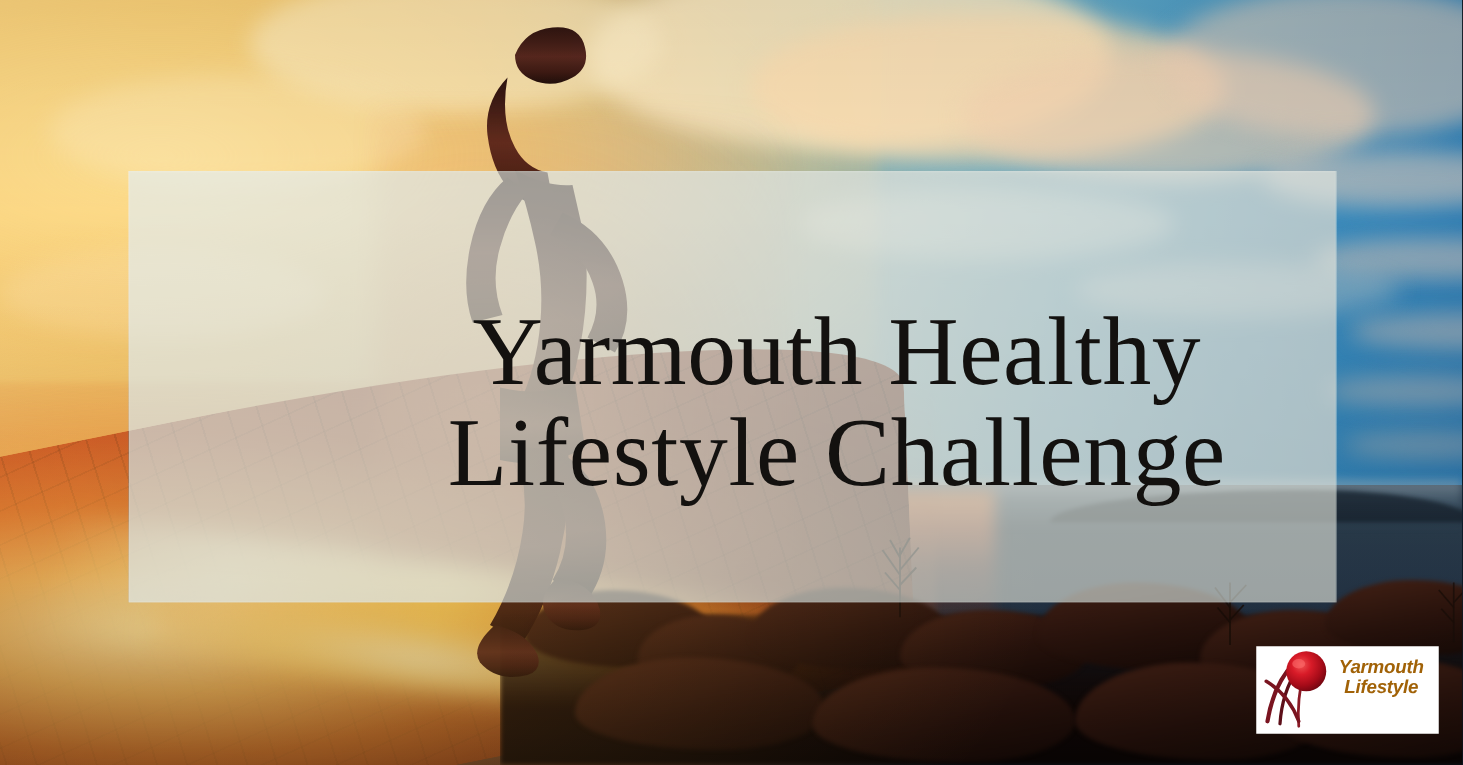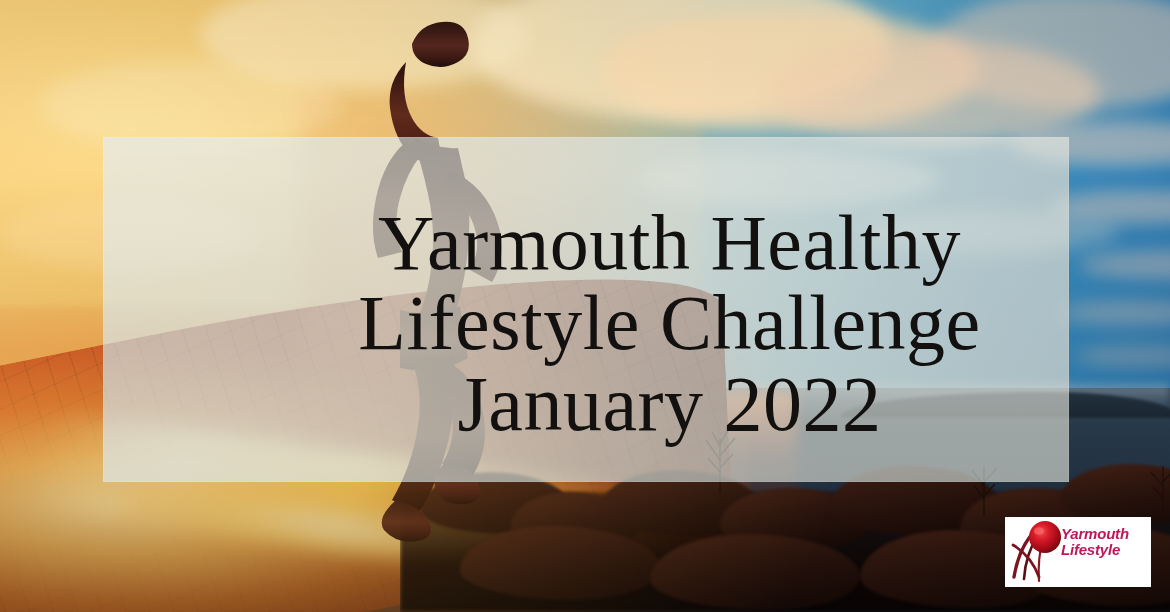--- a/index.html
+++ b/index.html
@@ -290,26 +290,27 @@
     height: 70px;
     background: #ffffff;
     overflow: hidden;
   }
   .logo-svg { display: block; width: 146px; height: 70px; }
   .logo-text {
     position: absolute;
     left: 56px;
     top: 9px;
     width: 88px;
-    color: #be185d;
+    color: #a16207;
     font-family: "Liberation Sans", sans-serif;
     font-weight: 700;
     font-style: italic;
     line-height: 1.06;
     letter-spacing: -0.2px;
+    text-align: center;
   }
   .logo-text .lt1 { font-size: 15px; display: block; }
   .logo-text .lt2 { font-size: 15px; display: block; }
 </style>
 </head>
 <body>
 
 <div class="banner">
 
   <div class="photo">
@@ -425,21 +426,20 @@
     <div class="runner-rim"></div>
 
     <div class="grade"></div>
   </div>
 
   <div class="text-panel"></div>
 
   <div class="title-block">
     <div class="title-line l1">Yarmouth Healthy</div>
     <div class="title-line l2">Lifestyle Challenge</div>
-    <div class="title-line l3">January 2022</div>
   </div>
 
   <div class="logo-box">
     <svg class="logo-svg" viewBox="0 0 146 70">
       <defs>
         <radialGradient id="berry" cx="38%" cy="34%" r="72%">
           <stop offset="0%" stop-color="#f05252"></stop>
           <stop offset="34%" stop-color="#d81b28"></stop>
           <stop offset="72%" stop-color="#a50b18"></stop>
           <stop offset="100%" stop-color="#6d0610"></stop>

